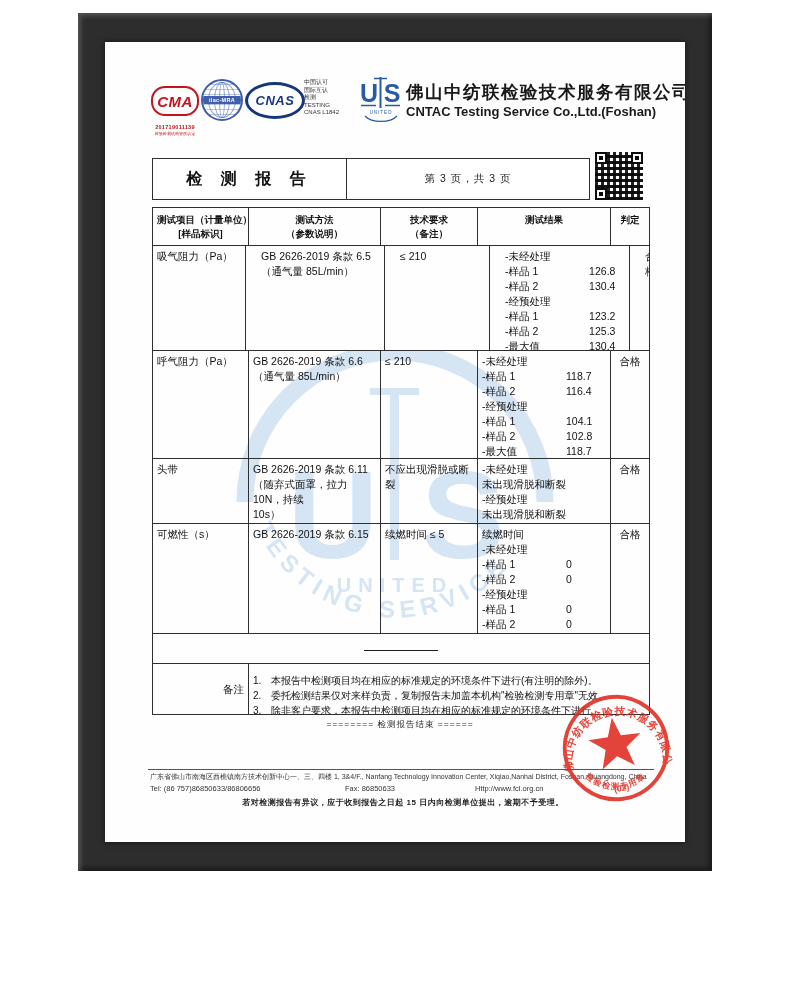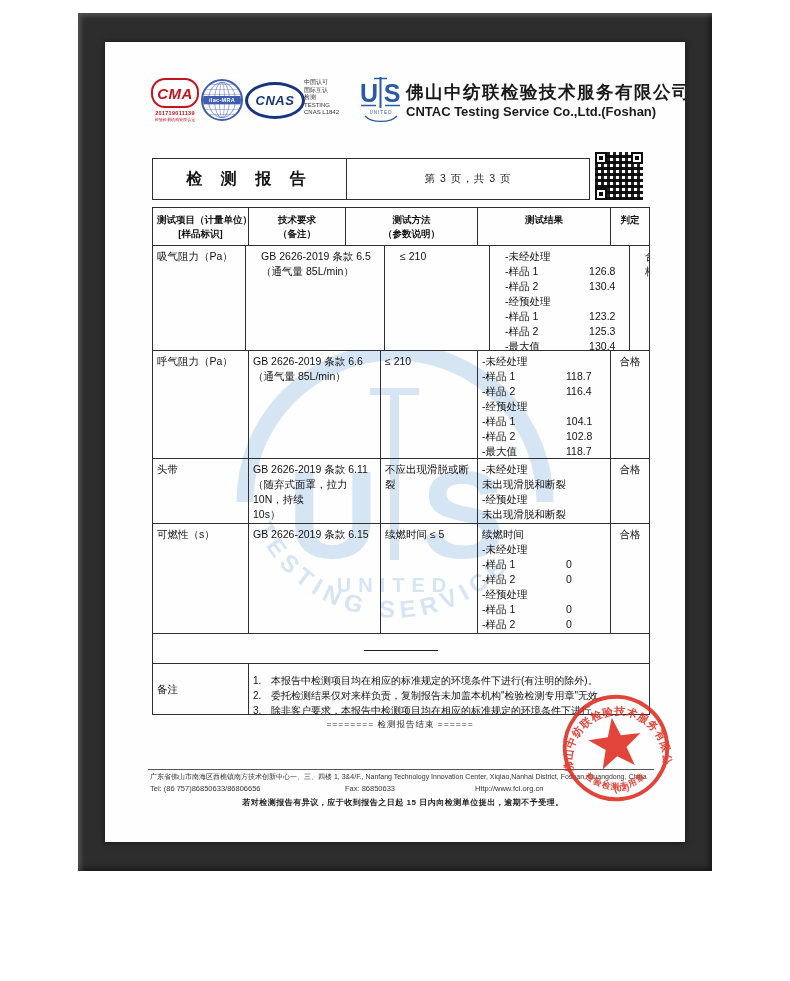--- a/index.html
+++ b/index.html
@@ -3,21 +3,21 @@
 <meta charset="utf-8">
 <style>
   html,body{margin:0;padding:0;background:#ffffff;}
   body{width:790px;height:981px;position:relative;font-family:"Liberation Sans","DejaVu Sans",sans-serif;-webkit-font-smoothing:antialiased;}
   .frame{position:absolute;left:78px;top:13px;width:634px;height:858px;background:#2d2d2d;
          box-shadow:inset 3px 3px 4px rgba(255,255,255,.18), inset -3px -3px 5px rgba(0,0,0,.45);}
   .page{position:absolute;left:27px;top:29px;width:580px;height:800px;background:#fefefe;box-shadow:0 0 6px rgba(0,0,0,.55);overflow:hidden;}
 
   
   .logo-cma{position:absolute;left:45px;top:36px;width:50px;text-align:center;color:#c41420;}
-  .cma-box{width:44px;height:26px;margin:0 auto;border:2.5px solid #c41420;border-radius:14px;display:flex;align-items:center;justify-content:center;font-weight:bold;font-size:15px;font-style:italic;letter-spacing:.5px;}
+  .cma-box{width:44px;height:26px;margin:8px auto;border:2.5px solid #c41420;border-radius:14px;display:flex;align-items:center;justify-content:center;font-weight:bold;font-size:15px;font-style:italic;letter-spacing:.5px;}
   .cma-num{font-size:5.5px;font-weight:bold;margin-top:2px;letter-spacing:.3px;}
   .cma-cap{font-size:4.5px;margin-top:1px;transform:scale(.9);}
   .logo-ilac{position:absolute;left:96px;top:37px;width:38px;height:38px;border:2px solid #3f5fae;border-radius:50%;
       background:repeating-linear-gradient(0deg,transparent 0 4px,rgba(63,95,174,.35) 4px 5px);overflow:hidden;}
   .ilac-mer{position:absolute;border:1px solid rgba(63,95,174,.55);border-radius:50%;top:1px;bottom:1px;}
   .ilac-m1{left:5px;right:5px;} .ilac-m2{left:11px;right:11px;} .ilac-m3{left:16px;right:16px;}
   .ilac-band{position:absolute;left:-2px;right:-2px;top:15px;height:8px;background:#3f5fae;color:#fff;font-size:5.5px;font-weight:bold;text-align:center;line-height:8px;letter-spacing:.3px;}
   .logo-cnas{position:absolute;left:140px;top:40px;width:54px;height:31px;border:3px solid #16357f;border-radius:50%;display:flex;align-items:center;justify-content:center;}
   .cnas-t{font-size:13px;font-weight:bold;font-style:italic;color:#16357f;letter-spacing:.5px;}
   .acc-lines{position:absolute;left:199px;top:37px;font-size:6px;line-height:7.5px;color:#333;}
@@ -46,21 +46,21 @@
   .rt{position:absolute;left:47px;top:165px;width:496px;border:1.6px solid #2f2f2f;box-sizing:content-box;background:transparent;z-index:2;}
   .trow{display:flex;border-bottom:1px solid #2f2f2f;box-sizing:border-box;}
   .trow:last-child{border-bottom:none;}
   .tcell{border-right:1px solid #2f2f2f;box-sizing:border-box;padding:3px 4px;font-size:10.5px;line-height:15px;color:#111;overflow:hidden;}
   .trow .tcell:last-child{border-right:none;}
   .hrow .tcell{text-align:center;font-weight:bold;font-size:9.5px;line-height:14px;padding-top:5px;white-space:nowrap;}
   .resline{position:relative;white-space:nowrap;}
   .rval{position:absolute;left:84px;top:0;}
   .vcell{text-align:center;}
   .dline{width:74px;border-top:1.5px solid #1d1d1d;margin:13px auto 0 auto;}
-  .remlabel{display:flex;align-items:center;}
+  .remlabel{display:flex;align-items:center;justify-content:flex-end;}
   .remcontent{font-size:10px;line-height:15px;padding-top:2px;}
   .remline{white-space:nowrap;}
   .remnum{display:inline-block;width:18px;}
 
   .endline{position:absolute;left:47px;top:677px;width:496px;text-align:center;font-size:8.5px;color:#2b2b2b;letter-spacing:1px;z-index:2;}
 
   .sep{position:absolute;left:43px;top:727px;width:506px;border-top:1px solid #555;}
   .f-addr{position:absolute;left:45px;top:730px;width:510px;font-size:7px;color:#333;white-space:nowrap;}
   .f-line2{position:absolute;left:45px;top:742px;width:510px;height:10px;font-size:7.5px;color:#333;}
   .f-tel{position:absolute;left:0;top:0;}
@@ -137,27 +137,27 @@
       <div class="qr-m qr-tr"></div>
       <div class="qr-m qr-bl"></div>
     </div>
 
     <div class="rt">
         <div class="trow hrow" style="height: 38px;">
           <div class="tcell" style="width: 96px;">
             <div>测试项目（计量单位）</div>
             <div>[样品标识]</div>
           </div>
+          <div class="tcell" style="width: 132px;">
+            <div>测试方法</div>
+            <div>（参数说明）</div>
+          </div>
           <div class="tcell" style="width: 97px;">
             <div>技术要求</div>
             <div>（备注）</div>
-          </div>
-          <div class="tcell" style="width: 132px;">
-            <div>测试方法</div>
-            <div>（参数说明）</div>
           </div>
           <div class="tcell" style="width: 133px;">
             <div>测试结果</div>
           </div>
           <div class="tcell" style="width: 38px; flex: 1 1 0%;">
             <div>判定</div>
           </div>
         </div>
         <div class="trow" style="height: 105px; gap: 11px;">
           <div class="tcell" style="width: 96px;">

